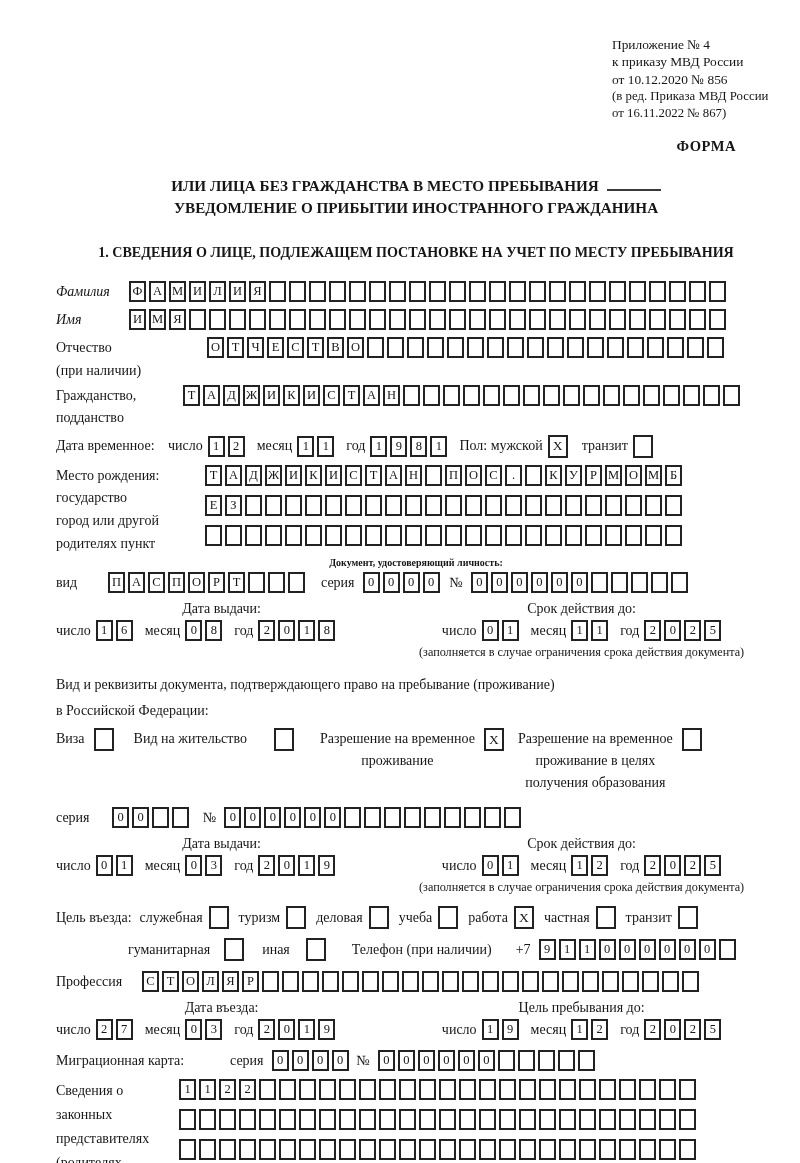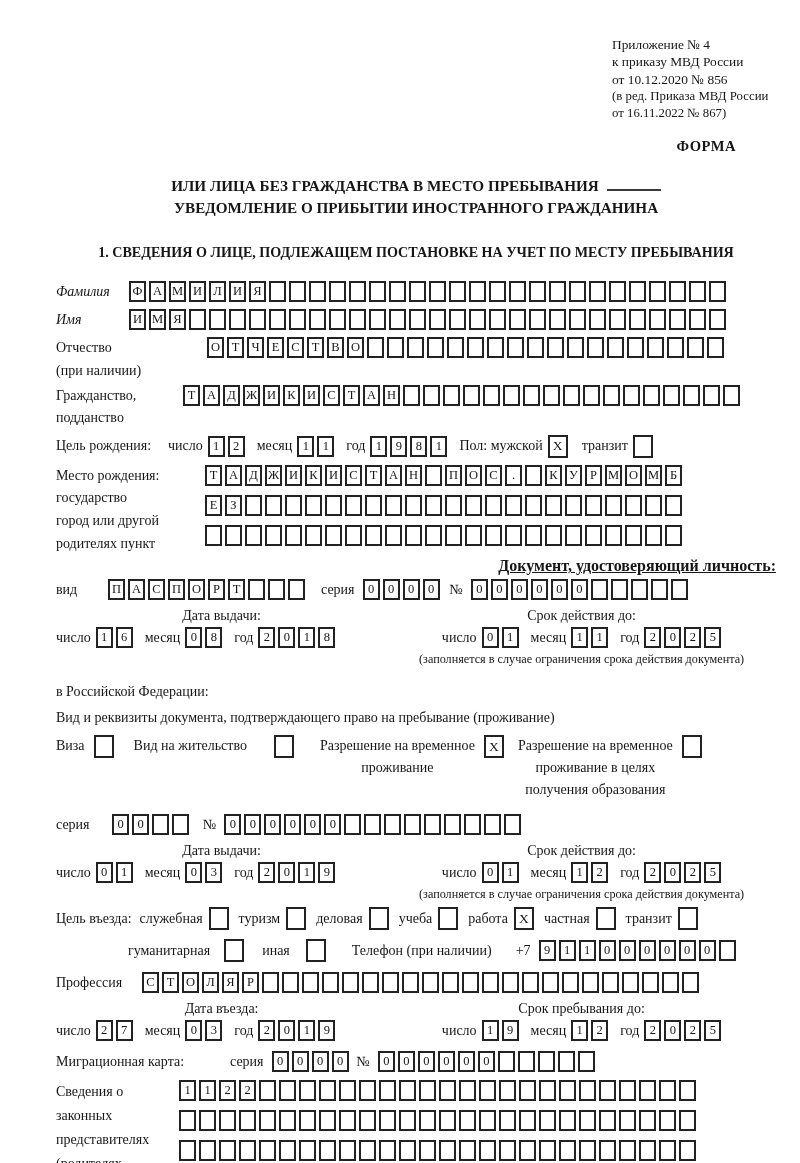--- a/index.html
+++ b/index.html
@@ -29,21 +29,21 @@
     border:2px solid #222; align-items:center; justify-content:center;
     font-size:12.5px; background:#fff;
   }
   .rows { display:flex; flex-direction:column; gap:9px; }
   .cbox {
     display:inline-flex; width:16px; height:19px; flex:none;
     border:2px solid #222; align-items:center; justify-content:center;
     font-size:13.5px; background:#fff;
   }
 
-  .center-bold { text-align:right; font-weight:bold; margin-top:9px; font-size:16px;text-decoration:underline; }
+  .center-bold { text-align:center; font-weight:bold; margin-top:9px; font-size:10px; }
   .dpair { display:flex; margin-top:8px; }
   .dcol-l { width:46%; }
   .dcol-r { width:54%; }
   .dhead { text-align:center; margin-bottom:3px; }
   .drow { display:flex; align-items:center; }
   .drow.centered { justify-content:center; }
   .lab-sm { margin-right:5px; }
   .lab-sm.gap { margin-left:12px; }
   .dnote { text-align:center; font-size:12.2px; margin-top:4px; }
 
@@ -222,21 +222,21 @@
         <span class="cell"></span>
         <span class="cell"></span>
         <span class="cell"></span>
         <span class="cell"></span>
         <span class="cell"></span>
         <span class="cell"></span>
       </span>
   </div>
 
   <div class="frow" style="margin-top:5px;">
-    <span class="lab" style="width:112px;">Цель рождения:</span>
+    <span class="lab" style="width:112px;">Дата временное:</span>
     <span class="lab-sm">число</span>
     <span class="cells">
         <span class="cell">1</span>
         <span class="cell">2</span>
       </span>
     <span class="lab-sm gap">месяц</span>
     <span class="cells">
         <span class="cell">1</span>
         <span class="cell">1</span>
       </span>
@@ -423,22 +423,22 @@
             <span class="cell">0</span>
             <span class="cell">2</span>
             <span class="cell">5</span>
           </span>
       </div>
       <div class="dnote">(заполняется в случае ограничения срока действия документа)</div>
     </div>
   </div>
 
   <div class="restext">
+    <div>Вид и реквизиты документа, подтверждающего право на пребывание (проживание)</div>
     <div>в Российской Федерации:</div>
-    <div>Вид и реквизиты документа, подтверждающего право на пребывание (проживание)</div>
   </div>
 
   <div class="opts">
     <span class="opt">
       <span class="olab2">Виза</span>
       <span class="cbox"></span>
     </span>
     <span class="opt ml20">
       <span class="olab2">Вид на жительство</span>
       <span class="cbox" style="margin-left:18px;"></span>
@@ -529,21 +529,21 @@
             <span class="cell">2</span>
             <span class="cell">0</span>
             <span class="cell">2</span>
             <span class="cell">5</span>
           </span>
       </div>
       <div class="dnote">(заполняется в случае ограничения срока действия документа)</div>
     </div>
   </div>
 
-  <div class="frow" style="margin-top:5px;">
+  <div class="frow" style="margin-top:11px;">
     <span class="lab">Цель въезда:</span>
     <span class="pitem first">
       <span>служебная</span>
       <span class="cbox"></span>
     </span>
     <span class="pitem">
       <span>туризм</span>
       <span class="cbox"></span>
     </span>
     <span class="pitem">
@@ -644,21 +644,21 @@
         <span class="lab-sm gap">год</span>
         <span class="cells">
             <span class="cell">2</span>
             <span class="cell">0</span>
             <span class="cell">1</span>
             <span class="cell">9</span>
           </span>
       </div>
     </div>
     <div class="dcol-r">
-      <div class="dhead">Срок пребывания до:</div>
+      <div class="dhead">Цель пребывания до:</div>
       <div class="drow centered">
         <span class="lab-sm">число</span>
         <span class="cells">
             <span class="cell">1</span>
             <span class="cell">9</span>
           </span>
         <span class="lab-sm gap">месяц</span>
         <span class="cells">
             <span class="cell">1</span>
             <span class="cell">2</span>

